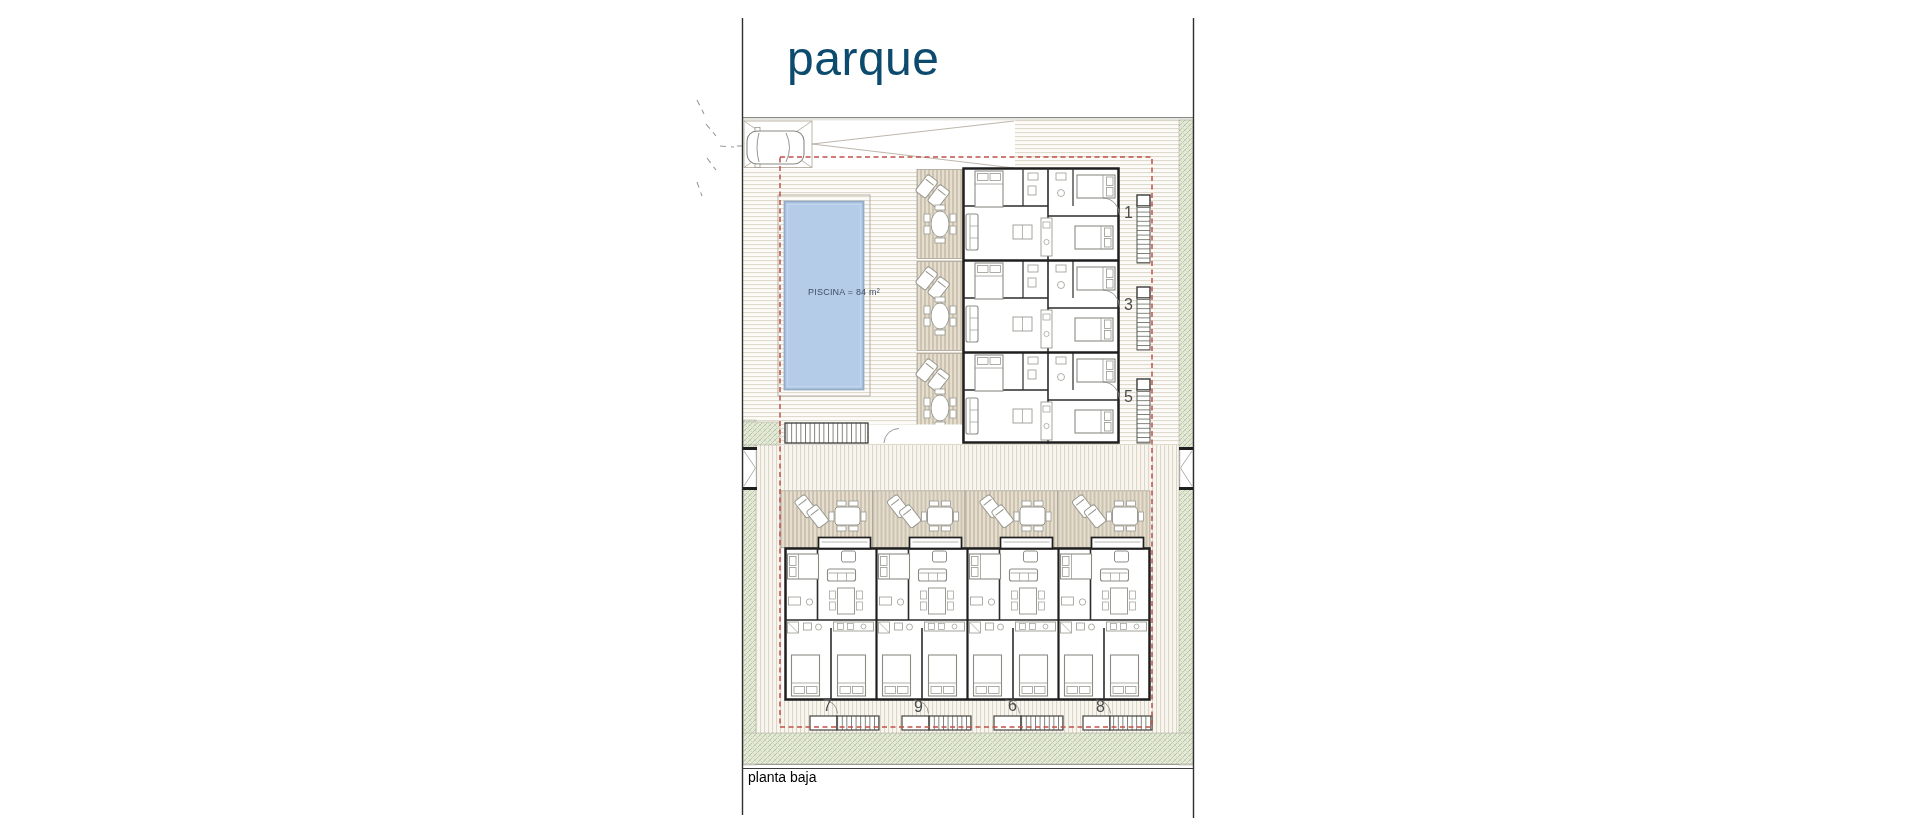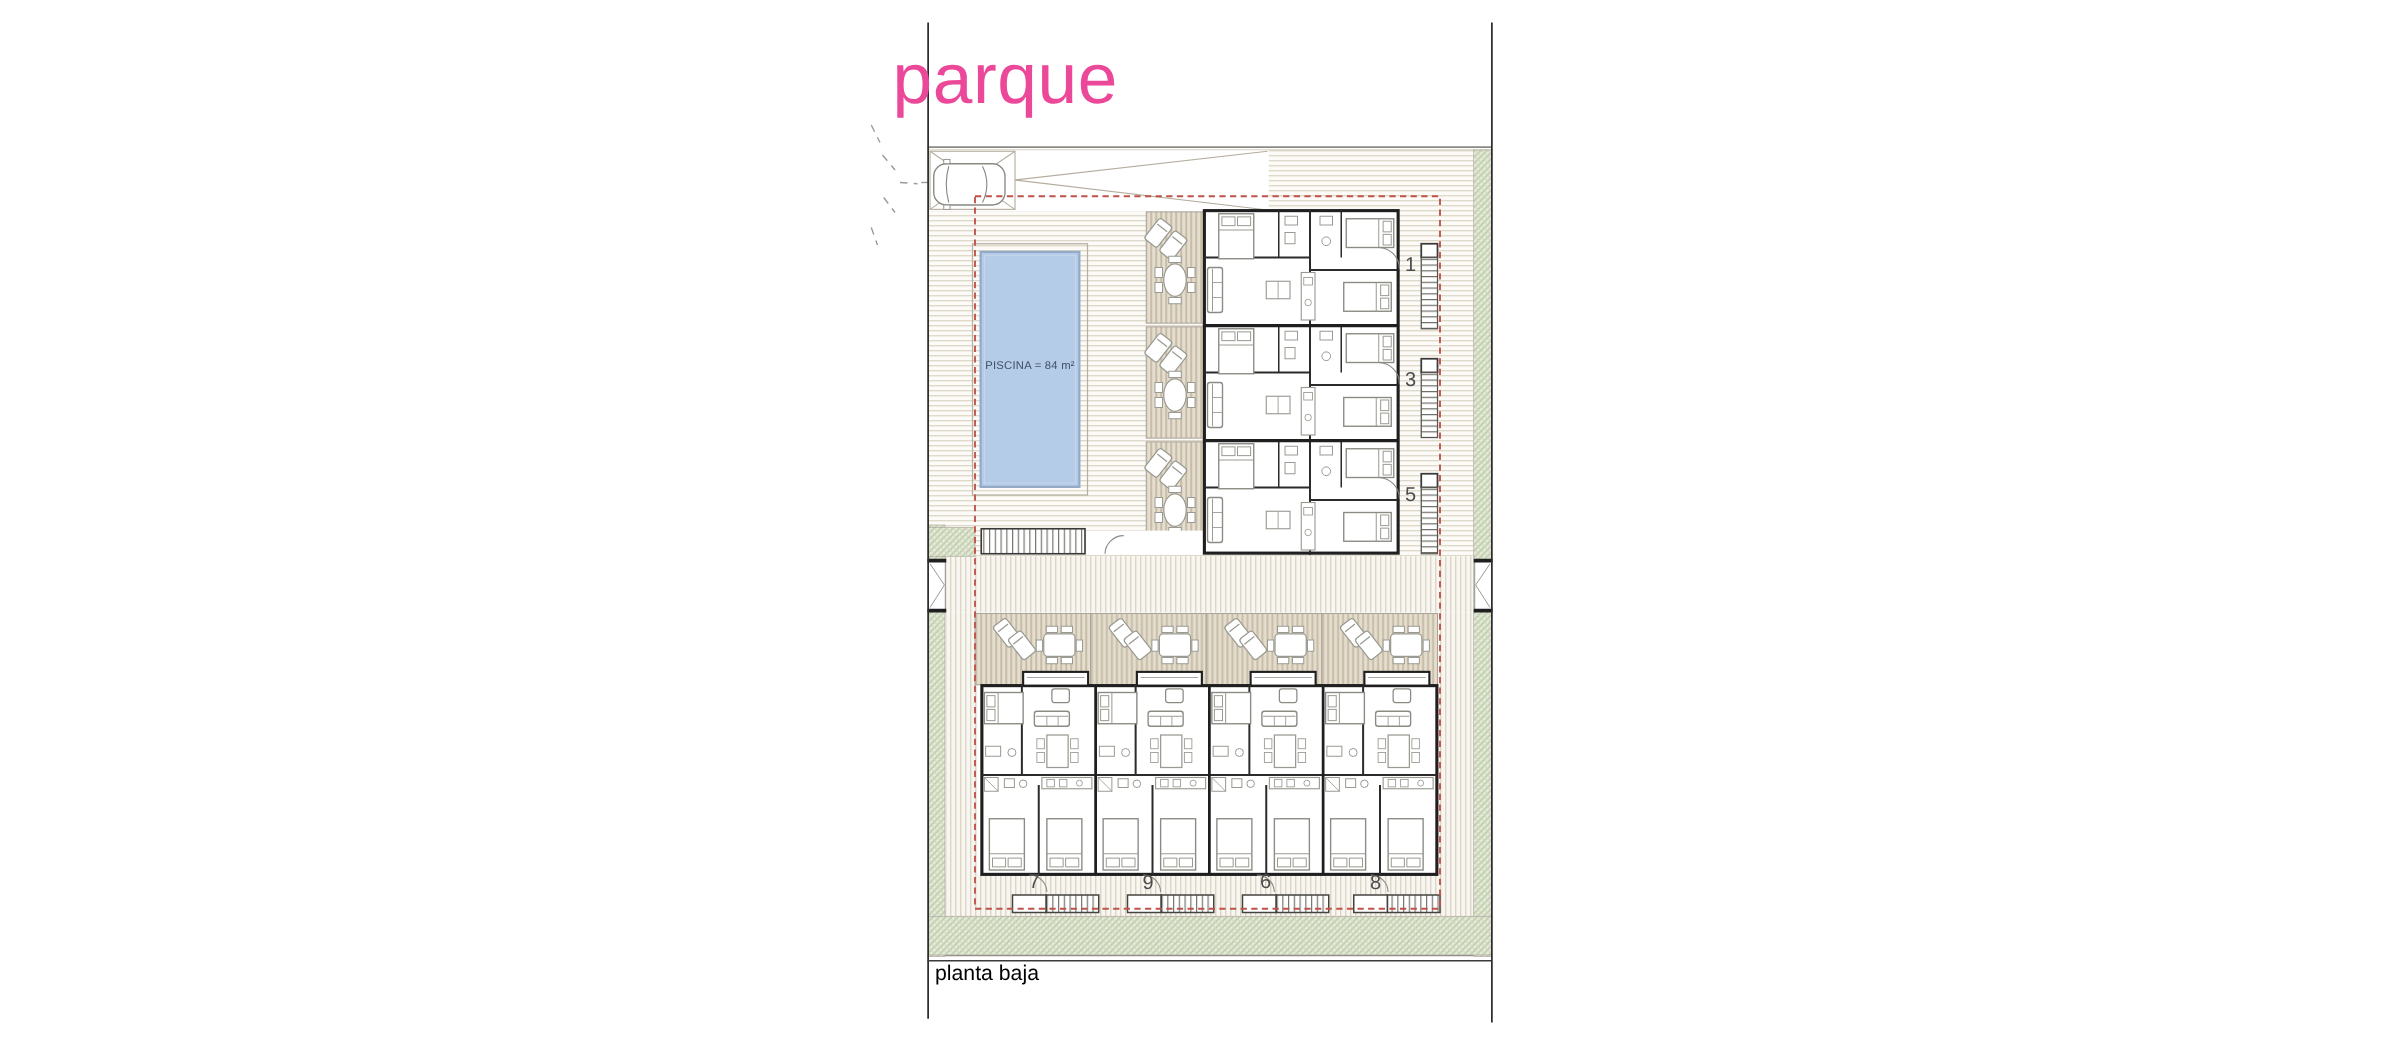--- a/index.html
+++ b/index.html
@@ -1,22 +1,22 @@
 <!DOCTYPE html>
 <html><head>
 <meta charset="utf-8">
 <style>
   html,body{margin:0;padding:0;background:#ffffff;}
   body{width:1920px;height:837px;position:relative;overflow:hidden;
        font-family:"Liberation Sans", sans-serif;}
   .lbl{position:absolute;line-height:1;white-space:nowrap;}
-  #park-label{left:714px;top:35px;font-size:57px;color:#ec4899;letter-spacing:0.5px;}
-  #floor-label{left:748px;top:770px;font-size:17px;color:#000000;}
+  #park-label{left:787px;top:35px;font-size:48px;color:#0c4a6e;letter-spacing:0.5px;}
+  #floor-label{left:748px;top:770px;font-size:14px;color:#000000;}
   #pool-label{left:784px;top:288px;width:80px;text-align:center;font-size:9px;
-              color:#3f5068;letter-spacing:0.2px;}
+              color:#3f5068;letter-spacing:0.2px;padding-left:20px;}
   .unit-no{font-size:16px;color:#4d4d4d;}
   #plan-svg{position:absolute;left:0;top:0;}
 </style>
 </head>
 <body>
 
 <svg id="plan-svg" width="1920" height="837" viewBox="0 0 1920 837">
   <defs>
     <pattern id="ph" width="4" height="4" patternUnits="userSpaceOnUse">
       <rect width="4" height="4" fill="#fcfbf7"></rect>

